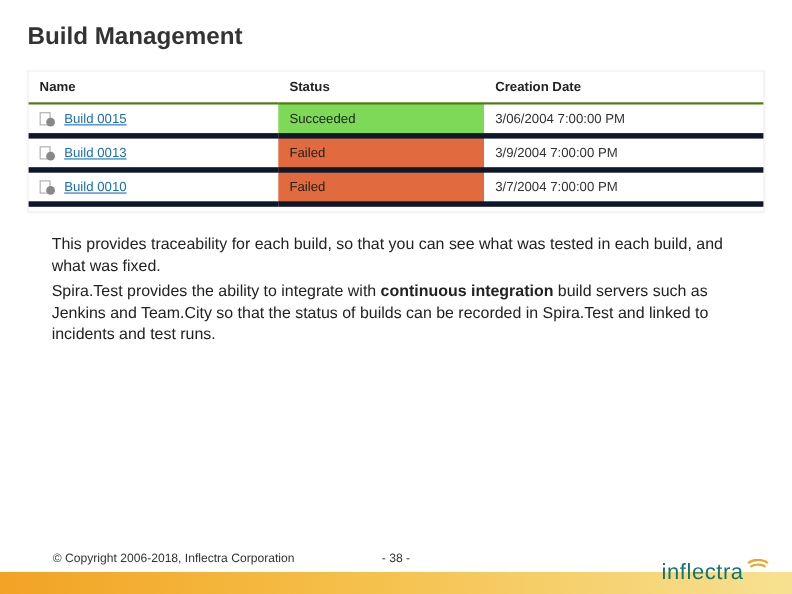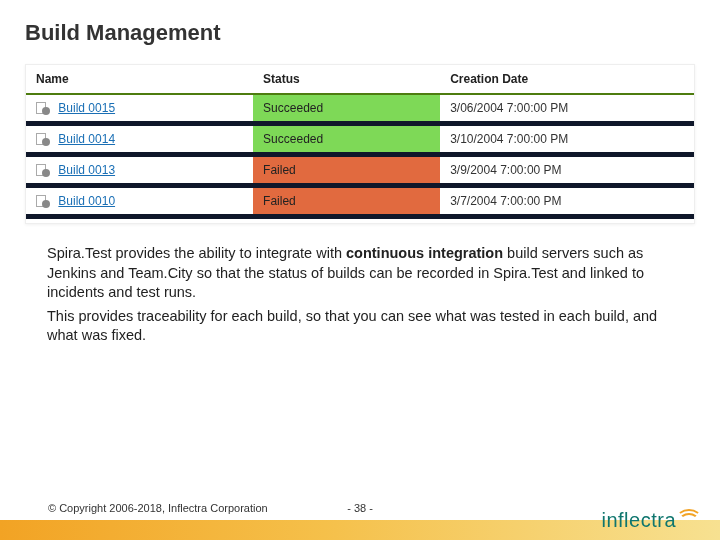--- a/index.html
+++ b/index.html
@@ -176,28 +176,20 @@
       <tbody id="builds-body">
   <tr>
     <td class="name-cell">
       <span class="build-icon"><span class="page"></span><span class="gear"></span></span>
       <a class="build-link">Build 0015</a>
     </td>
     <td class="status-cell status-succeeded">Succeeded</td>
     <td class="date-cell">3/06/2004 7:00:00 PM</td>
   </tr>
 
-  <tr>
-    <td class="name-cell">
-      <span class="build-icon"><span class="page"></span><span class="gear"></span></span>
-      <a class="build-link">Build 0014</a>
-    </td>
-    <td class="status-cell status-succeeded">Succeeded</td>
-    <td class="date-cell">3/10/2004 7:00:00 PM</td>
-  </tr>
 
   <tr>
     <td class="name-cell">
       <span class="build-icon"><span class="page"></span><span class="gear"></span></span>
       <a class="build-link">Build 0013</a>
     </td>
     <td class="status-cell status-failed">Failed</td>
     <td class="date-cell">3/9/2004 7:00:00 PM</td>
   </tr>
 
@@ -208,24 +200,24 @@
       <a class="build-link">Build 0010</a>
     </td>
     <td class="status-cell status-failed">Failed</td>
     <td class="date-cell">3/7/2004 7:00:00 PM</td>
   </tr>
 </tbody>
     </table>
   </div>
 
   <div class="body-text">
+    <p>This provides traceability for each build, so that you can see what was tested in each build, and what was fixed.</p>
     <p>
       <span>Spira.Test provides the ability to integrate with </span><strong>continuous integration</strong><span> build servers such as Jenkins and Team.City so that the status of builds can be recorded in Spira.Test and linked to incidents and test runs.</span>
     </p>
-    <p>This provides traceability for each build, so that you can see what was tested in each build, and what was fixed.</p>
   </div>
 </div>
 
 <div class="footer">
   <div class="copyright">© Copyright 2006-2018, Inflectra Corporation</div>
   <div class="page-num">- 38 -</div>
   <div class="logo">
     <span>inflectra</span><span class="swoosh"></span>
   </div>
   <div class="footer-bar"></div>

